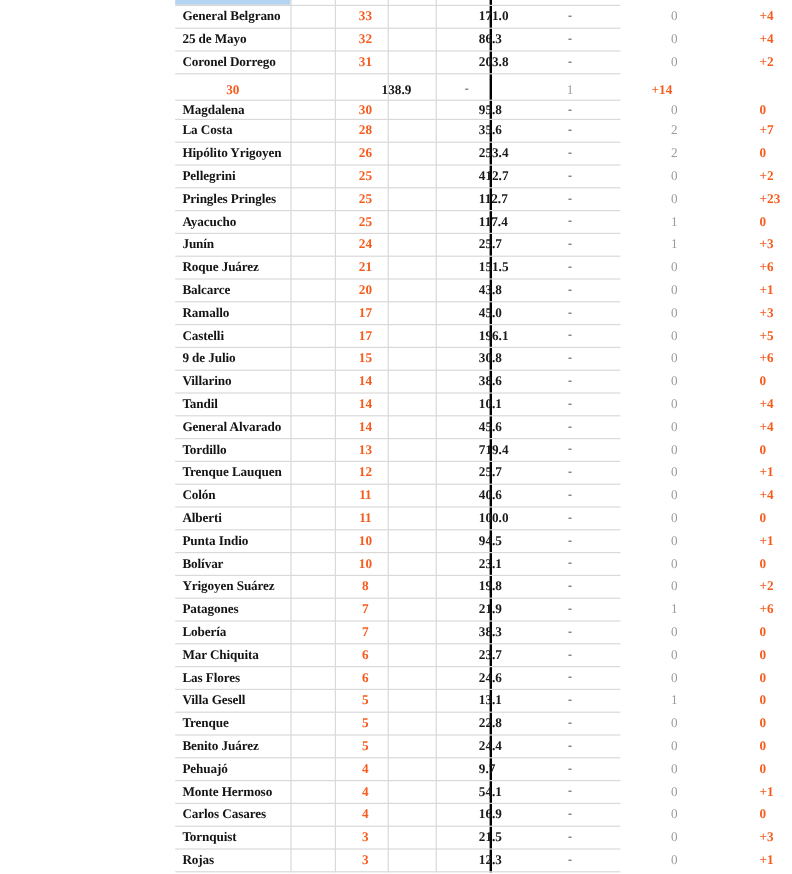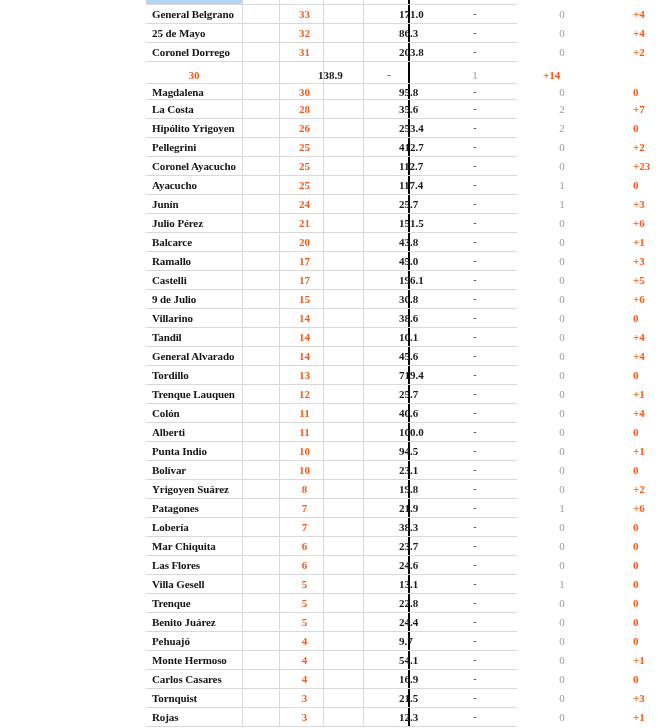--- a/index.html
+++ b/index.html
@@ -133,21 +133,21 @@
   </div>
       <div class="row normal">
     <div class="cell c-name"><span class="lbl">Pellegrini</span></div>
     <div class="cell c-v1">25</div>
     <div class="cell c-v2">412.7</div>
     <div class="cell c-v3">-</div>
     <div class="cell c-v4">0</div>
     <div class="cell c-v5">+2</div>
   </div>
       <div class="row normal">
-    <div class="cell c-name"><span class="lbl">Coronel Ayacucho</span></div>
+    <div class="cell c-name"><span class="lbl">Pringles Pringles</span></div>
     <div class="cell c-v1">25</div>
     <div class="cell c-v2">112.7</div>
     <div class="cell c-v3">-</div>
     <div class="cell c-v4">0</div>
     <div class="cell c-v5">+23</div>
   </div>
       <div class="row normal">
     <div class="cell c-name"><span class="lbl">Ayacucho</span></div>
     <div class="cell c-v1">25</div>
     <div class="cell c-v2">117.4</div>
@@ -157,21 +157,21 @@
   </div>
       <div class="row normal">
     <div class="cell c-name"><span class="lbl">Junín</span></div>
     <div class="cell c-v1">24</div>
     <div class="cell c-v2">25.7</div>
     <div class="cell c-v3">-</div>
     <div class="cell c-v4">1</div>
     <div class="cell c-v5">+3</div>
   </div>
       <div class="row normal">
-    <div class="cell c-name"><span class="lbl">Julio Pérez</span></div>
+    <div class="cell c-name"><span class="lbl">Roque Juárez</span></div>
     <div class="cell c-v1">21</div>
     <div class="cell c-v2">151.5</div>
     <div class="cell c-v3">-</div>
     <div class="cell c-v4">0</div>
     <div class="cell c-v5">+6</div>
   </div>
       <div class="row normal">
     <div class="cell c-name"><span class="lbl">Balcarce</span></div>
     <div class="cell c-v1">20</div>
     <div class="cell c-v2">43.8</div>

